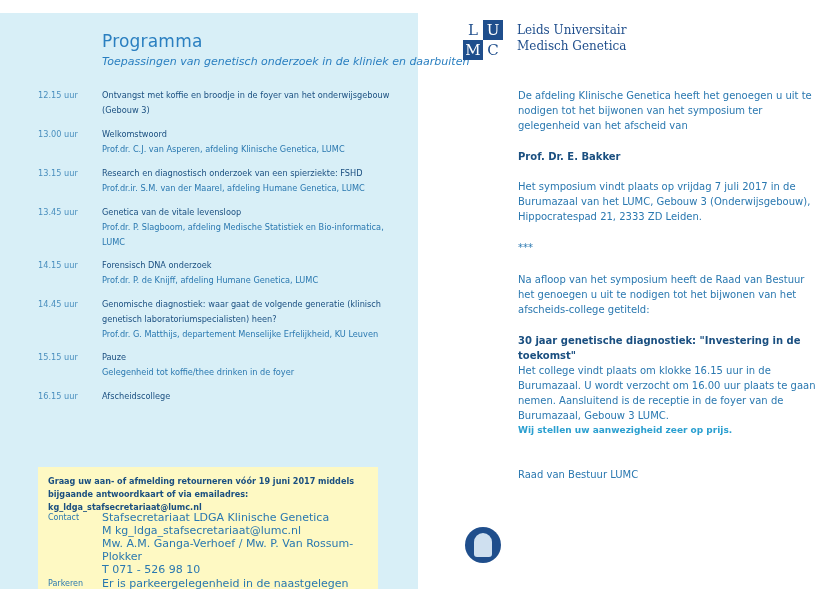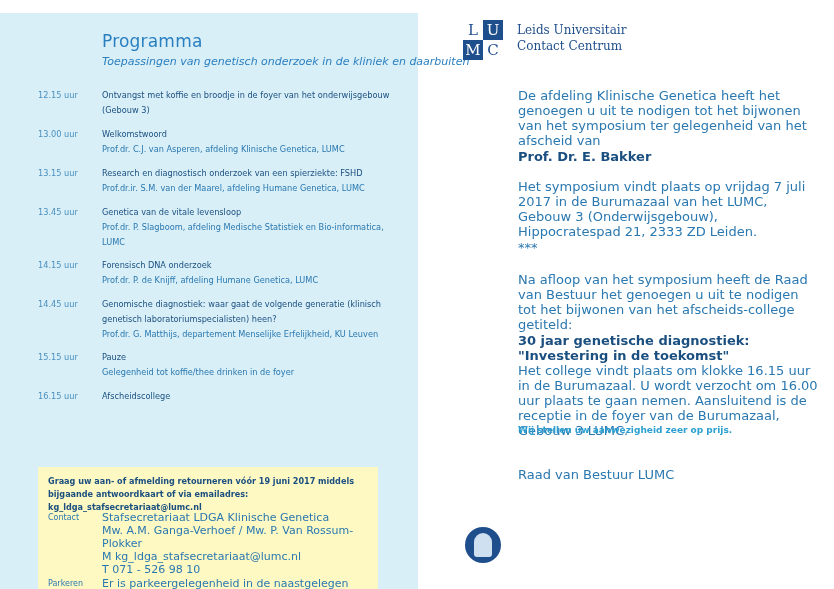--- a/index.html
+++ b/index.html
@@ -15,21 +15,21 @@
   .item .s { color:#2a78b0; }
   .box { position:absolute; left:38px; top:420px; width:340px; height:148px; background:#fef9c3;margin-top:47px; }
   .box .hdr { position:absolute; left:10px; top:8px; width:320px; font-size:8.1px; font-weight:bold; color:#1a4f80; line-height:13px; }
   .box .lbl { position:absolute; left:10px; font-size:8px; color:#2a78b0; }
   .box .val { position:absolute; left:64px; font-size:11px; color:#2a78b0; line-height:13px; width:270px; }
   .logo { position:absolute; left:463px; top:20px; }
   .logo .cell { position:absolute; width:20px; height:20px; font-family:"DejaVu Serif", serif; font-size:15px; text-align:center; line-height:20px; }
   .logo .dark { background:#1f4e8c; color:#ffffff; }
   .logo .light { background:#ffffff; color:#1f4e8c; }
   .logo-text { position:absolute; left:517px; top:22px; font-family:"DejaVu Serif", serif; font-size:12px; line-height:16px; color:#1f4e8c; }
-  .p { position:absolute; left:518px; width:300px; font-size:13px; line-height:15px; color:#2a78b0; }
+  .p { position:absolute; left:518px; width:300px; font-size:10px; line-height:15px; color:#2a78b0; }
   .p.b { font-weight:bold; color:#1a4f80; }
   .p.i { font-weight:bold; color:#2a9fd0; font-size:9px; }
   .seal { position:absolute; left:465px; top:527px; width:36px; height:36px; border-radius:50%; background:#1f4e8c; }
   .seal::after { content:""; position:absolute; left:9px; top:6px; width:18px; height:24px; border-radius:9px 9px 3px 3px; background:#cfe0f0; }
 </style>
 </head>
 <body>
 
 <div class="left"></div>
 <div class="right"></div>
@@ -90,37 +90,37 @@
   <div class="body">
       <div class="t">Afscheidscollege</div>
     </div>
 </div>
 
 <div class="box">
   <div class="hdr">Graag uw aan- of afmelding retourneren vóór 19 juni 2017 middels bijgaande antwoordkaart of via emailadres: kg_ldga_stafsecretariaat@lumc.nl</div>
   <div class="lbl" style="top:46px">Contact</div>
   <div class="val" style="top:44px">
     <div>Stafsecretariaat LDGA Klinische Genetica</div>
+    <div>M  kg_ldga_stafsecretariaat@lumc.nl</div>
     <div>Mw. A.M. Ganga-Verhoef / Mw. P. Van Rossum-Plokker</div>
-    <div>M  kg_ldga_stafsecretariaat@lumc.nl</div>
     <div>T   071 - 526 98 10</div>
   </div>
   <div class="lbl" style="top:112px">Parkeren</div>
   <div class="val" style="top:110px">Er is parkeergelegenheid in de naastgelegen parkeergarage van het LUMC.</div>
 </div>
 
 <div class="logo">
   <div class="cell light" style="left:0;top:0">L</div>
   <div class="cell dark" style="left:20px;top:0">U</div>
   <div class="cell dark" style="left:0;top:20px">M</div>
   <div class="cell light" style="left:20px;top:20px">C</div>
 </div>
 <div class="logo-text">
   <div>Leids Universitair</div>
-  <div>Contact Centrum</div>
+  <div>Medisch Genetica</div>
 </div>
 
 <div class="p" style="top:88px">De afdeling Klinische Genetica heeft het genoegen u uit te nodigen tot het bijwonen van het symposium ter gelegenheid van het afscheid van</div>
 <div class="p b" style="top:149px">Prof. Dr. E. Bakker</div>
 <div class="p" style="top:179px">Het symposium vindt plaats op vrijdag 7 juli 2017 in de Burumazaal van het LUMC, Gebouw 3 (Onderwijsgebouw), Hippocratespad 21, 2333 ZD Leiden.</div>
 <div class="p" style="top:240px">***</div>
 <div class="p" style="top:272px">Na afloop van het symposium heeft de Raad van Bestuur het genoegen u uit te nodigen tot het bijwonen van het afscheids-college getiteld:</div>
 <div class="p b" style="top:333px">30 jaar genetische diagnostiek: "Investering in de toekomst"</div>
 <div class="p" style="top:363px">Het college vindt plaats om klokke 16.15 uur in de Burumazaal. U wordt verzocht om 16.00 uur plaats te gaan nemen. Aansluitend is de receptie in de foyer van de Burumazaal, Gebouw 3 LUMC.</div>
 <div class="p i" style="top:423px">Wij stellen uw aanwezigheid zeer op prijs.</div>

